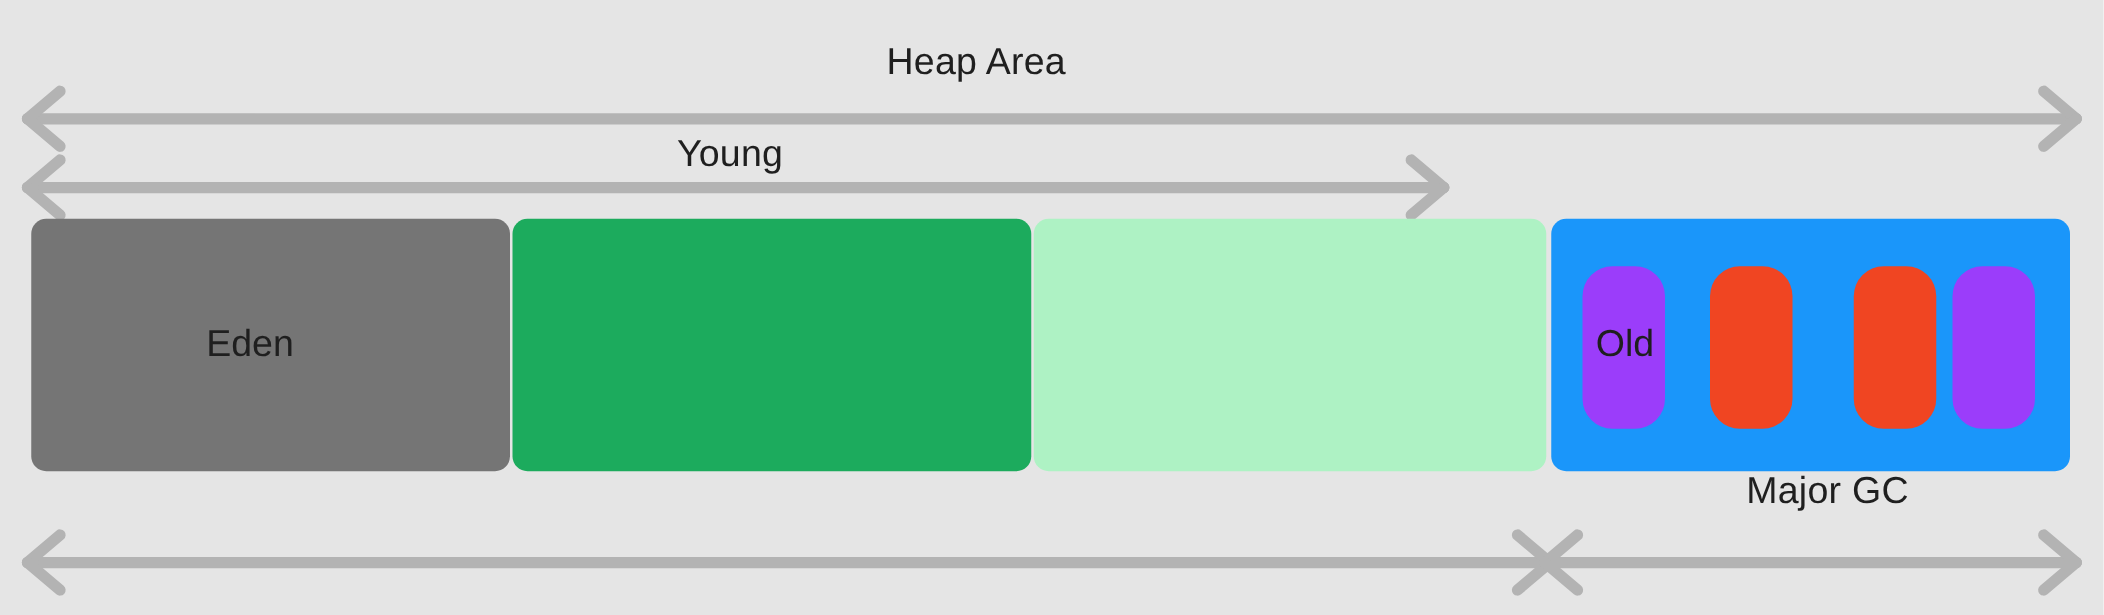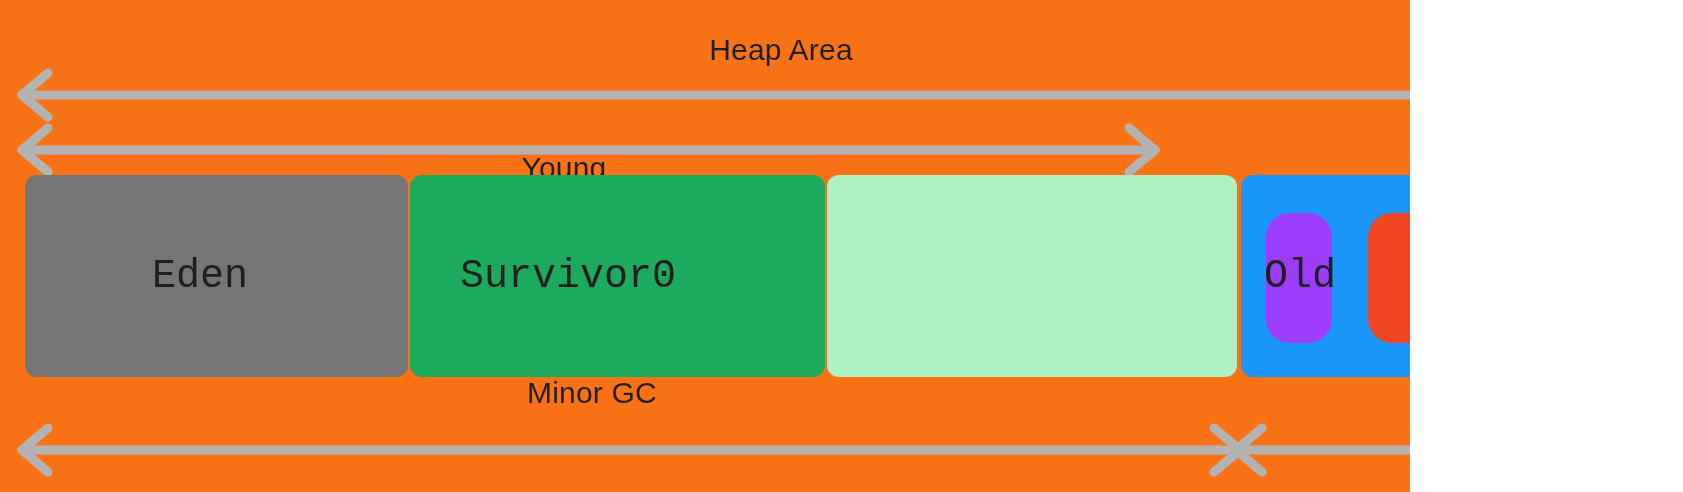--- a/index.html
+++ b/index.html
@@ -5,23 +5,23 @@
   html, body {
     margin: 0;
     padding: 0;
     background: #ffffff;
   }
   body {
     font-family: "Liberation Sans", sans-serif;
   }
   #canvas {
     position: relative;
-    width: 1410px;
+    width: 1683px;
     height: 492px;
-    background: #f97316;
+    background: #e5e5e5;
     overflow: hidden;
   }
   .arrow-label {
     position: absolute;
     font-size: 30px;
     color: #1f1f1f;
     white-space: nowrap;
     transform: translateX(-50%);
     letter-spacing: 0.2px;
   }
@@ -33,26 +33,25 @@
   }
   .mem-block {
     position: absolute;
     border-radius: 12px;
     display: flex;
     align-items: center;
     justify-content: center;
   }
   .mem-label {
     position: absolute;
-    font-size: 40px;
+    font-size: 30px;
     color: #1f1f1f;
     white-space: nowrap;
     transform: translate(-50%, -50%);
     z-index: 5;
-    font-family: Liberation Mono, monospace;
   }
   .obj-bar {
     position: absolute;
     border-radius: 24px;
   }
 </style>
 </head>
 <body>
 
 <div id="canvas">
@@ -82,30 +81,29 @@
       <g>
         <line x1="1236" y1="450" x2="1661" y2="450" stroke="#b3b3b3" stroke-width="9" stroke-linecap="round" stroke-linejoin="round"></line>
         <line x1="1262" y1="428" x2="1236" y2="450" stroke="#b3b3b3" stroke-width="9" stroke-linecap="round" stroke-linejoin="round"></line>
         <line x1="1236" y1="450" x2="1262" y2="472" stroke="#b3b3b3" stroke-width="9" stroke-linecap="round" stroke-linejoin="round"></line>
         <line x1="1635" y1="428" x2="1661" y2="450" stroke="#b3b3b3" stroke-width="9" stroke-linecap="round" stroke-linejoin="round"></line>
         <line x1="1661" y1="450" x2="1635" y2="472" stroke="#b3b3b3" stroke-width="9" stroke-linecap="round" stroke-linejoin="round"></line>
       </g>
     </svg>
 
   <div class="arrow-label" id="lbl-heap-area" style="left: 781px; top: 33px;">Heap Area</div>
-  <div class="arrow-label" id="lbl-young" style="left: 564px; top: 107px; margin-top: 44px;">Young</div>
-  <div class="arrow-label" id="lbl-minor-gc" style="left: 592px; top: 376px;">Minor GC</div>
+  <div class="arrow-label" id="lbl-young" style="left: 584px; top: 107px;">Young</div>
+  <div class="arrow-label" id="lbl-major-gc" style="left: 1462px; top: 376px;">Major GC</div>
 
   <div class="mem-block" id="blk-eden" style="left: 25px; top: 175px; width: 383px; height: 202px; background: rgb(117, 117, 117);"></div>
   <div class="mem-block" id="blk-survivor0" style="left: 410px; top: 175px; width: 415px; height: 202px; background: rgb(28, 171, 93);"></div>
   <div class="mem-block" id="blk-survivor1" style="left: 827px; top: 175px; width: 410px; height: 202px; background: rgb(174, 242, 196);"></div>
   <div class="mem-block" id="blk-old" style="left: 1241px; top: 175px; width: 415px; height: 202px; background: rgb(26, 150, 250);"></div>
 
   <div class="obj-bar" id="obj-1" style="left: 1266px; top: 213px; width: 66px; height: 130px; background: rgb(155, 61, 250);"></div>
   <div class="obj-bar" id="obj-2" style="left: 1368px; top: 213px; width: 66px; height: 130px; background: rgb(240, 69, 34);"></div>
   <div class="obj-bar" id="obj-3" style="left: 1483px; top: 213px; width: 66px; height: 130px; background: rgb(240, 69, 34);"></div>
   <div class="obj-bar" id="obj-4" style="left: 1562px; top: 213px; width: 66px; height: 130px; background: rgb(155, 61, 250);"></div>
 
   <div class="mem-label" id="mlbl-eden" style="left: 200px; top: 276px; color: rgb(31, 31, 31);">Eden</div>
-  <div class="mem-label" id="mlbl-survivor0" style="left: 568px; top: 276px; color: rgb(31, 31, 31);">Survivor0</div>
   <div class="mem-label" id="mlbl-old" style="left: 1300px; top: 276px; color: rgb(31, 31, 31);">Old</div>
 
 </div>
 
 </body></html>

